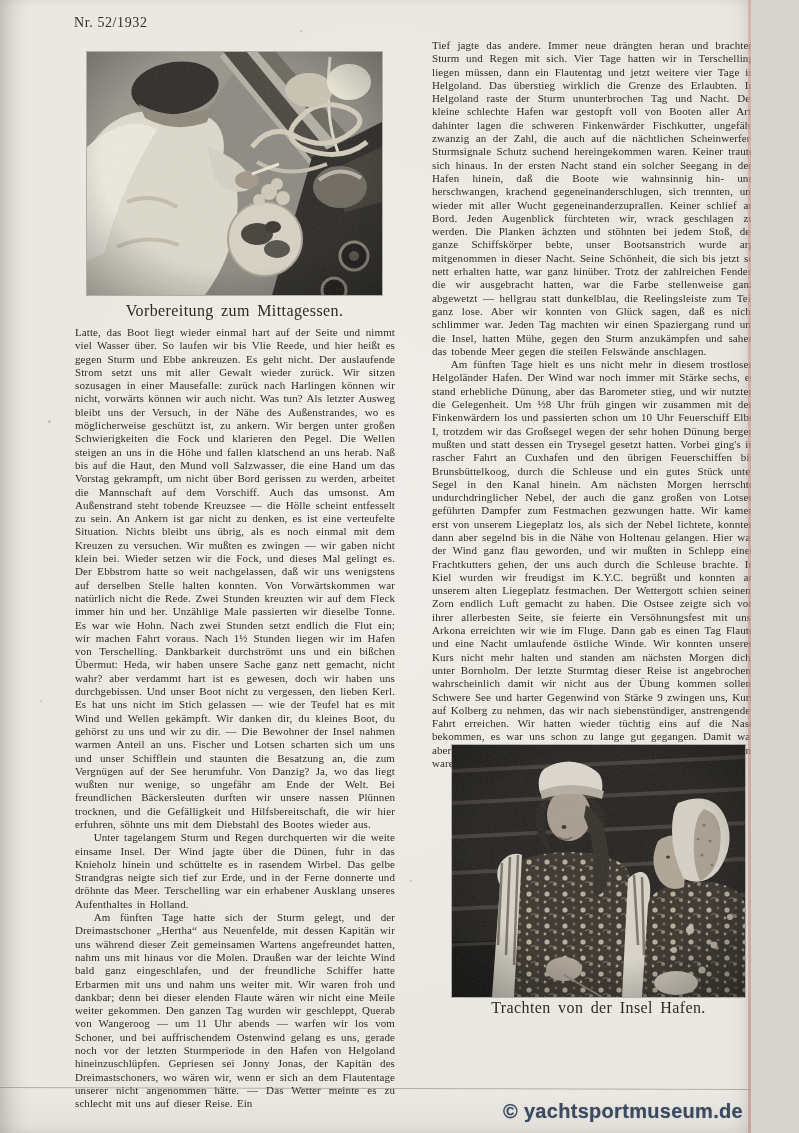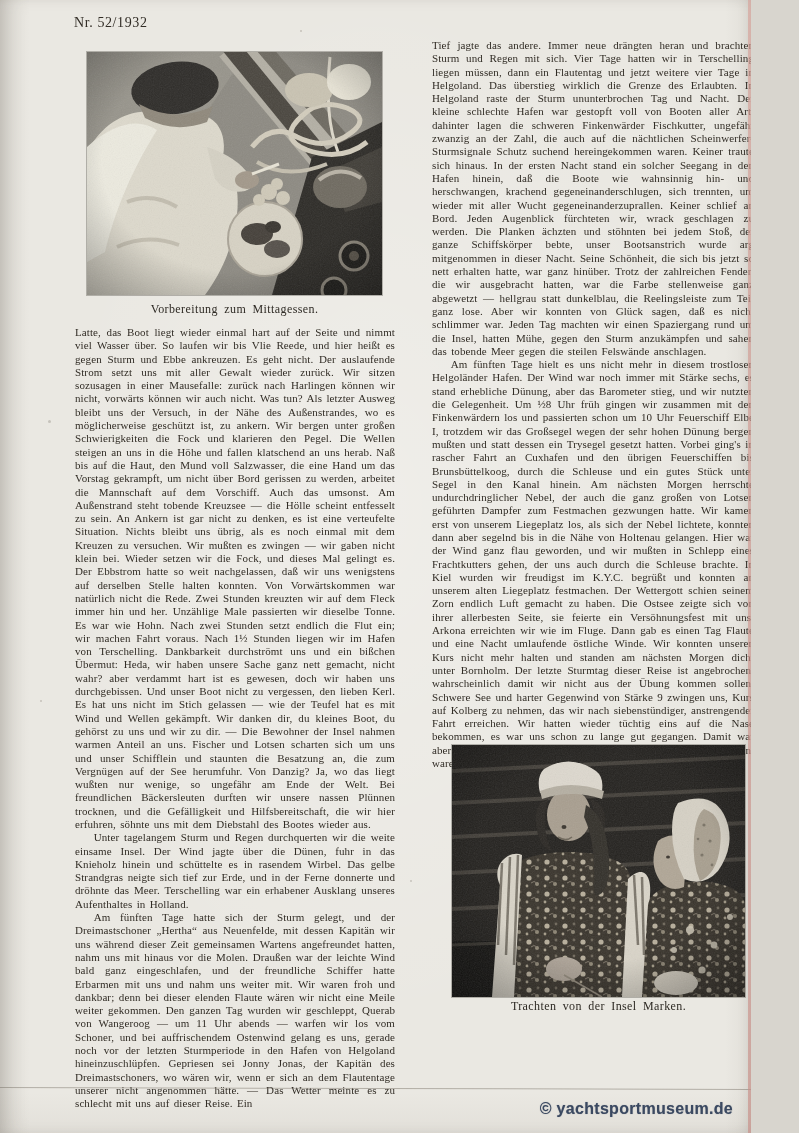--- a/index.html
+++ b/index.html
@@ -22,34 +22,34 @@
   .specks span{position:absolute;border-radius:50%;background:rgba(90,84,72,.25);}
 
   .hdr-issue{position:absolute;left:74px;top:15px;font-size:14px;letter-spacing:.6px;}
   .hdr-page{position:absolute;left:750px;top:12px;font-size:14.5px;margin-top:8px;}
 
   .photo{position:absolute;background:#777;overflow:hidden;}
   .photo svg{display:block;}
   .photo-top{left:87px;top:52px;width:295px;height:243px;box-shadow:0 0 0 1px rgba(70,65,58,.35);}
   .photo-bottom{left:452px;top:745px;width:293px;height:252px;box-shadow:0 0 0 1px rgba(70,65,58,.35);}
 
-  .caption{position:absolute;text-align:center;font-size:12px;letter-spacing:.4px;word-spacing:3px;color:#2e2a24;}
+  .caption{position:absolute;text-align:center;font-size:16px;letter-spacing:.4px;word-spacing:3px;color:#2e2a24;}
   .caption-top{left:87px;top:302px;width:295px;}
   .caption-bottom{left:452px;top:999px;width:293px;}
 
   .col{position:absolute;font-size:11px;line-height:13.3px;text-align:justify;
        letter-spacing:.1px;word-spacing:1.4px;}
   .col-left{left:75px;top:326px;width:320px;}
   .col-right{left:432px;top:39px;width:322px;}
   .para{margin:0;}
   .ind{text-indent:1.7em;}
 
-  .watermark{position:absolute;right:18px;top:1100px;width:400px;text-align:right;
+  .watermark{position:absolute;right:8px;top:1100px;width:400px;text-align:right;
     font-family:"Liberation Sans","DejaVu Sans",sans-serif;font-weight:bold;
-    font-size:16px;letter-spacing:.3px;color:#3b4961;
+    font-size:20px;letter-spacing:.3px;color:#3b4961;
     text-shadow:0 0 1px rgba(59,73,97,.5);}
 </style>
 </head>
 <body>
 
 <div class="page">
 
   <div class="hdr-issue">Nr. 52/1932</div>
   <div class="hdr-page">17</div>
 
@@ -194,21 +194,21 @@
           <circle cx="250" cy="110" r="1.6"></circle>
         <circle cx="260" cy="120" r="1.4"></circle>
           <circle cx="246" cy="94" r="1.3"></circle>
       </g>
       <ellipse cx="216" cy="112" rx="2" ry="1.6" fill="#3a352e"></ellipse>
       <ellipse cx="224" cy="238" rx="22" ry="12" fill="#cfc9bc"></ellipse>
       <rect width="293" height="252" fill="url(#vig2)"></rect>
       <rect width="293" height="252" filter="url(#g2)" opacity=".45"></rect>
     </svg>
   </div>
-  <div class="caption caption-bottom">Trachten von der Insel Marken.</div>
+  <div class="caption caption-bottom">Trachten von der Insel Hafen.</div>
 
   <div class="hairline"></div>
   <div class="edge-right"></div>
   <div class="specks">
     <span style="left:48px;top:420px;width:3px;height:3px;"></span>
     <span style="left:40px;top:700px;width:2px;height:2px;"></span>
     <span style="left:770px;top:350px;width:3px;height:2px;"></span>
     <span style="left:410px;top:880px;width:2px;height:2px;"></span>
     <span style="left:300px;top:30px;width:2px;height:2px;"></span>
   </div>

